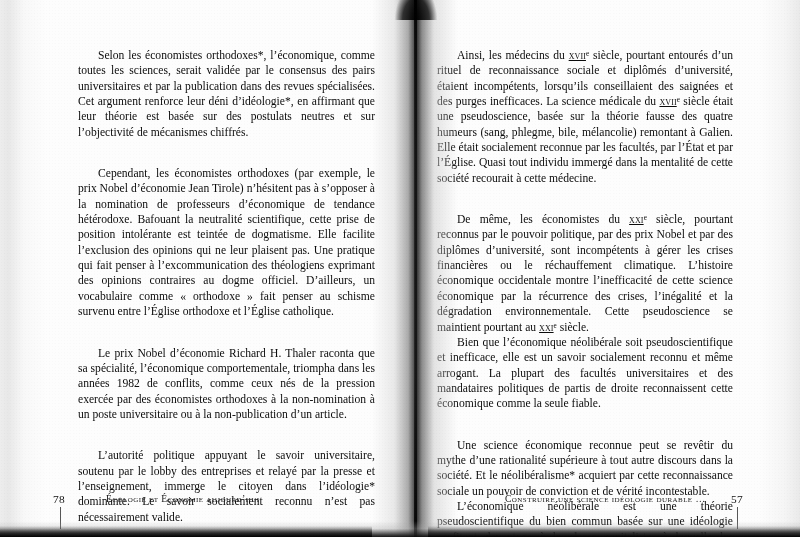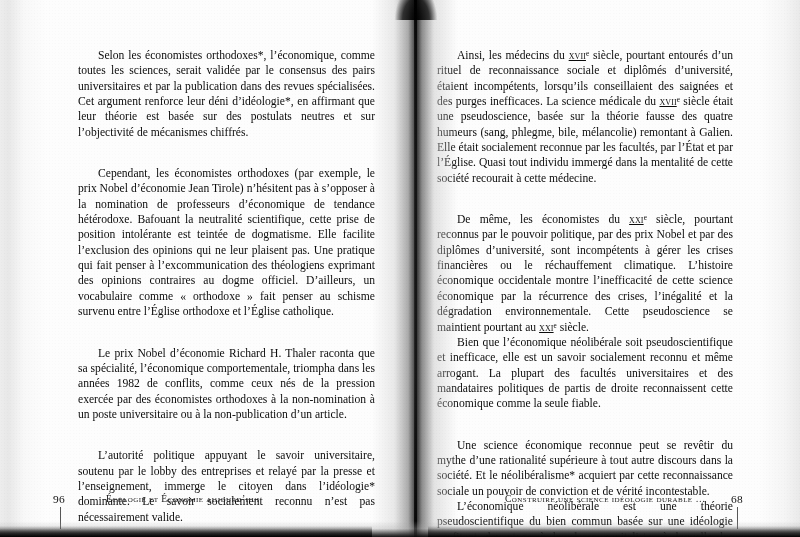--- a/index.html
+++ b/index.html
@@ -222,39 +222,39 @@
   <div class="page page-left">
 
     <div class="textblock">
       <p class="para">Selon les économistes orthodoxes*, l’économique, comme toutes les sciences, serait validée par le consensus des pairs universitaires et par la publication dans des revues spécialisées. Cet argument renforce leur déni d’idéologie*, en affirmant que leur théorie est basée sur des postulats neutres et sur l’objectivité de mécanismes chiffrés.</p>
       <p class="para gap-before">Cependant, les économistes orthodoxes (par exemple, le prix Nobel d’économie Jean Tirole) n’hésitent pas à s’opposer à la nomination de professeurs d’économique de tendance hétérodoxe. Bafouant la neutralité scientifique, cette prise de position intolérante est teintée de dogmatisme. Elle facilite l’exclusion des opinions qui ne leur plaisent pas. Une pratique qui fait penser à l’excommunication des théologiens exprimant des opinions contraires au dogme officiel. D’ailleurs, un vocabulaire comme « orthodoxe » fait penser au schisme survenu entre l’Église orthodoxe et l’Église catholique.</p>
       <p class="para gap-before">Le prix Nobel d’économie Richard H. Thaler raconta que sa spécialité, l’économique comportementale, triompha dans les années 1982 de conflits, comme ceux nés de la pression exercée par des économistes orthodoxes à la non-nomination à un poste universitaire ou à la non-publication d’un article.</p>
       <p class="para gap-before">L’autorité politique appuyant le savoir universitaire, soutenu par le lobby des entreprises et relayé par la presse et l’enseignement, immerge le citoyen dans l’idéologie* dominante. Le savoir socialement reconnu n’est pas nécessairement valide.</p>
     </div>
 
     <div class="footer">
-      <span class="folio">96</span>
+      <span class="folio">78</span>
       <span class="running-head">Écologie et Économie aujourd’hui</span>
       <span class="folio-rule"></span>
     </div>
   </div>
 
   <div class="page page-right">
 
     <div class="textblock" id="right-col">
       <p class="para">Ainsi, les médecins du <span class="sc">xvii</span><span class="sup">e</span> siècle, pourtant entourés d’un rituel de reconnaissance sociale et diplômés d’université, étaient incompétents, lorsqu’ils conseillaient des saignées et des purges inefficaces. La science médicale du <span class="sc">xvii</span><span class="sup">e</span> siècle était une pseudoscience, basée sur la théorie fausse des quatre humeurs (sang, phlegme, bile, mélancolie) remontant à Galien. Elle était socialement reconnue par les facultés, par l’État et par l’Église. Quasi tout individu immergé dans la mentalité de cette société recourait à cette médecine.</p>
       <p class="para gap-before">De même, les économistes du <span class="sc">xxi</span><span class="sup">e</span> siècle, pourtant reconnus par le pouvoir politique, par des prix Nobel et par des diplômes d’université, sont incompétents à gérer les crises financières ou le réchauffement climatique. L’histoire économique occidentale montre l’inefficacité de cette science économique par la récurrence des crises, l’inégalité et la dégradation environnementale. Cette pseudoscience se maintient pourtant au <span class="sc">xxi</span><span class="sup">e</span> siècle.</p>
       <p class="para">Bien que l’économique néolibérale soit pseudoscientifique et inefficace, elle est un savoir socialement reconnu et même arrogant. La plupart des facultés universitaires et des mandataires politiques de partis de droite reconnaissent cette économique comme la seule fiable.</p>
       <p class="para gap-before">Une science économique reconnue peut se revêtir du mythe d’une rationalité supérieure à tout autre discours dans la société. Et le néolibéralisme* acquiert par cette reconnaissance sociale un pouvoir de conviction et de vérité incontestable.</p>
       <p class="para">L’économique néolibérale est une théorie pseudoscientifique du bien commun basée sur une idéologie profitant davantage à la classe capitaliste, à laquelle les citoyens semblent adhérer de façon libre. Pourtant les individus subissent la pression sociale</p>
     </div>
 
     <div class="footer">
       <span class="running-head">Construire une science idéologie durable …</span>
-      <span class="folio">68</span>
+      <span class="folio">57</span>
       <span class="folio-rule"></span>
     </div>
   </div>
 
   <div class="edge-left"></div>
   <div class="edge-right"></div>
   <div class="gutter"></div>
   <div class="gutter-crease"></div>
   <div class="gutter-top-wedge"></div>
   <div class="edge-bottom"></div>

